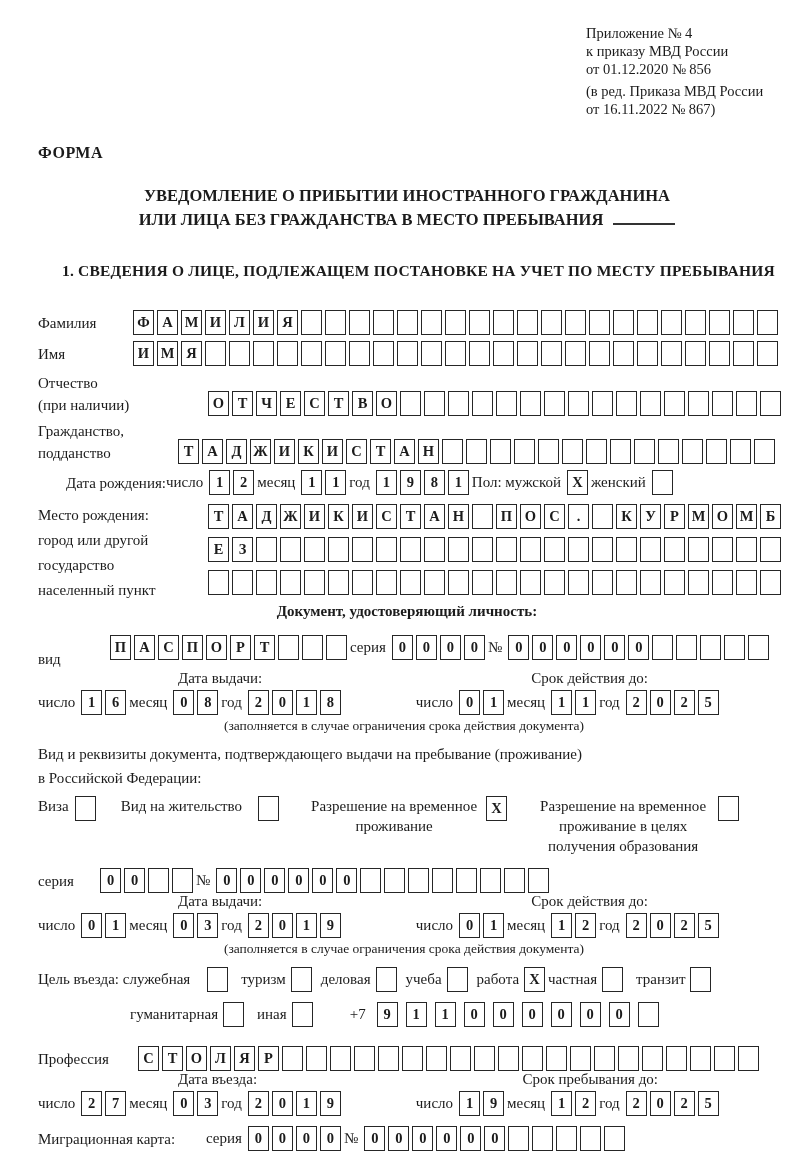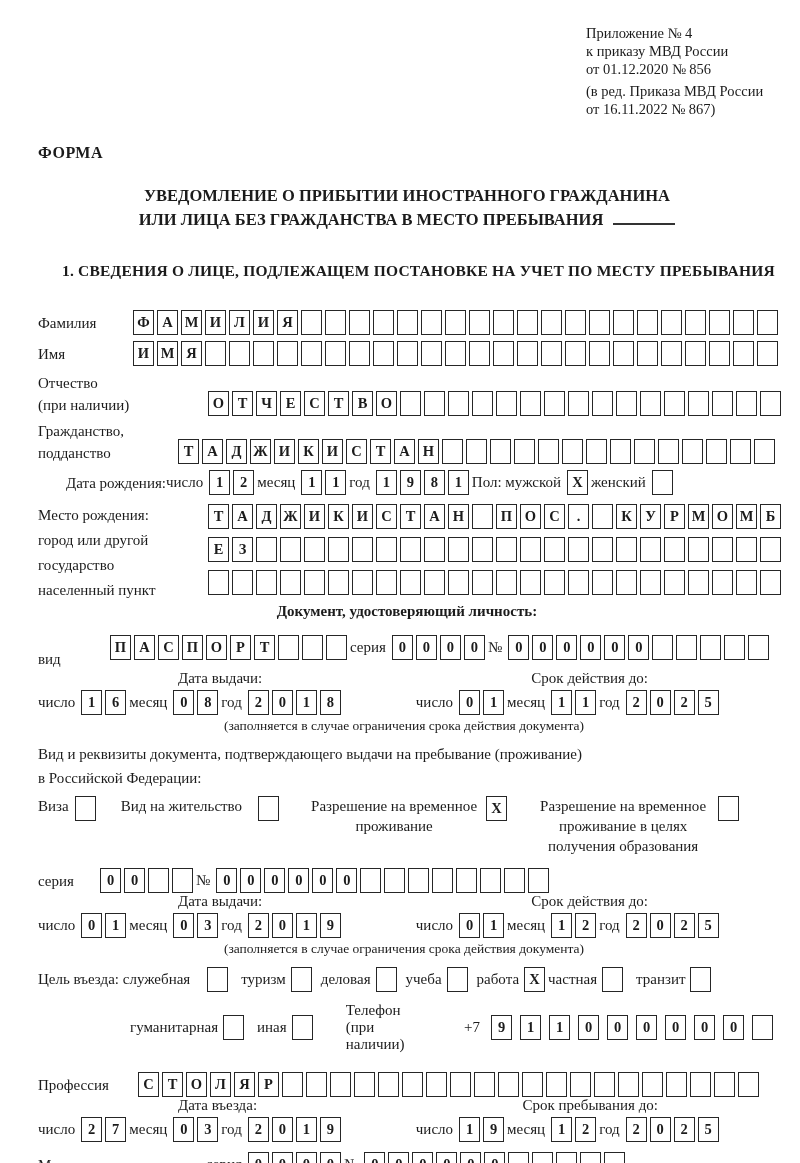--- a/index.html
+++ b/index.html
@@ -541,21 +541,20 @@
 
   <div class="purpose-row">
     <span style="margin-left:92px;">гуманитарная</span>
     <span class="boxes">
         <span class="cell"></span>
       </span>
     <span class="ml10">иная</span>
     <span class="boxes">
         <span class="cell"></span>
       </span>
-    <span style="margin-left:30px;">Телефон (при наличии)</span>
     <span style="margin-left:34px;">+7</span>
     <span class="boxes" style="margin-left:6px;">
         <span class="cell">9</span>
         <span class="cell">1</span>
         <span class="cell">1</span>
         <span class="cell">0</span>
         <span class="cell">0</span>
         <span class="cell">0</span>
         <span class="cell">0</span>
         <span class="cell">0</span>

